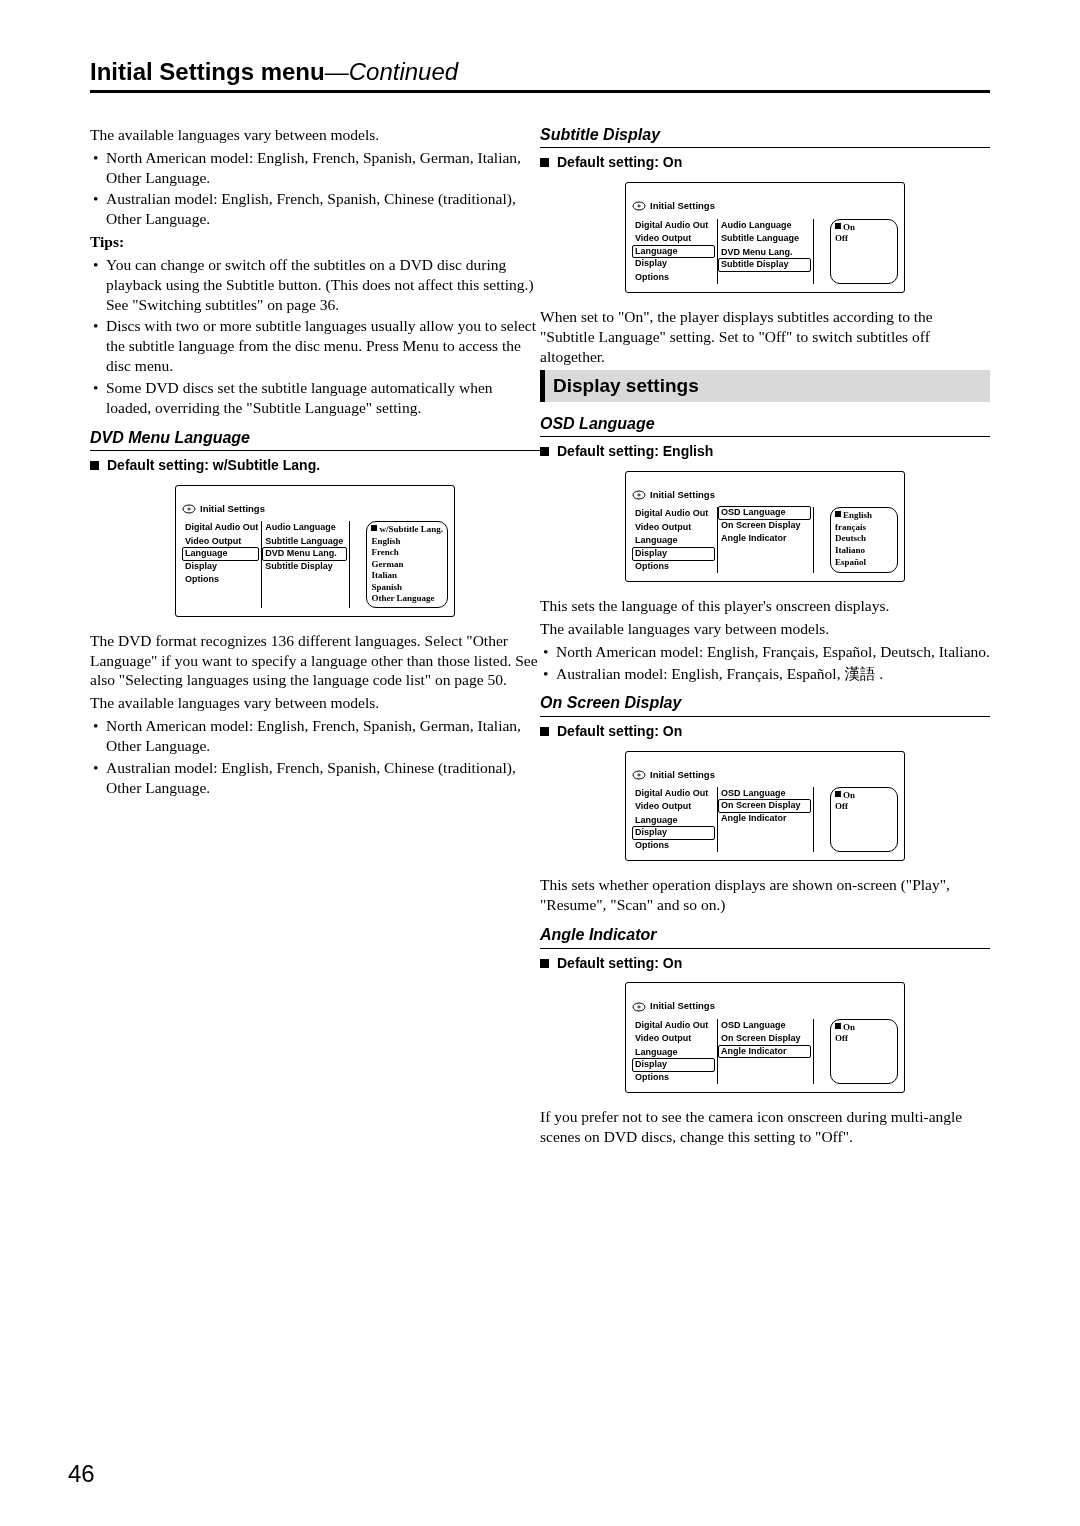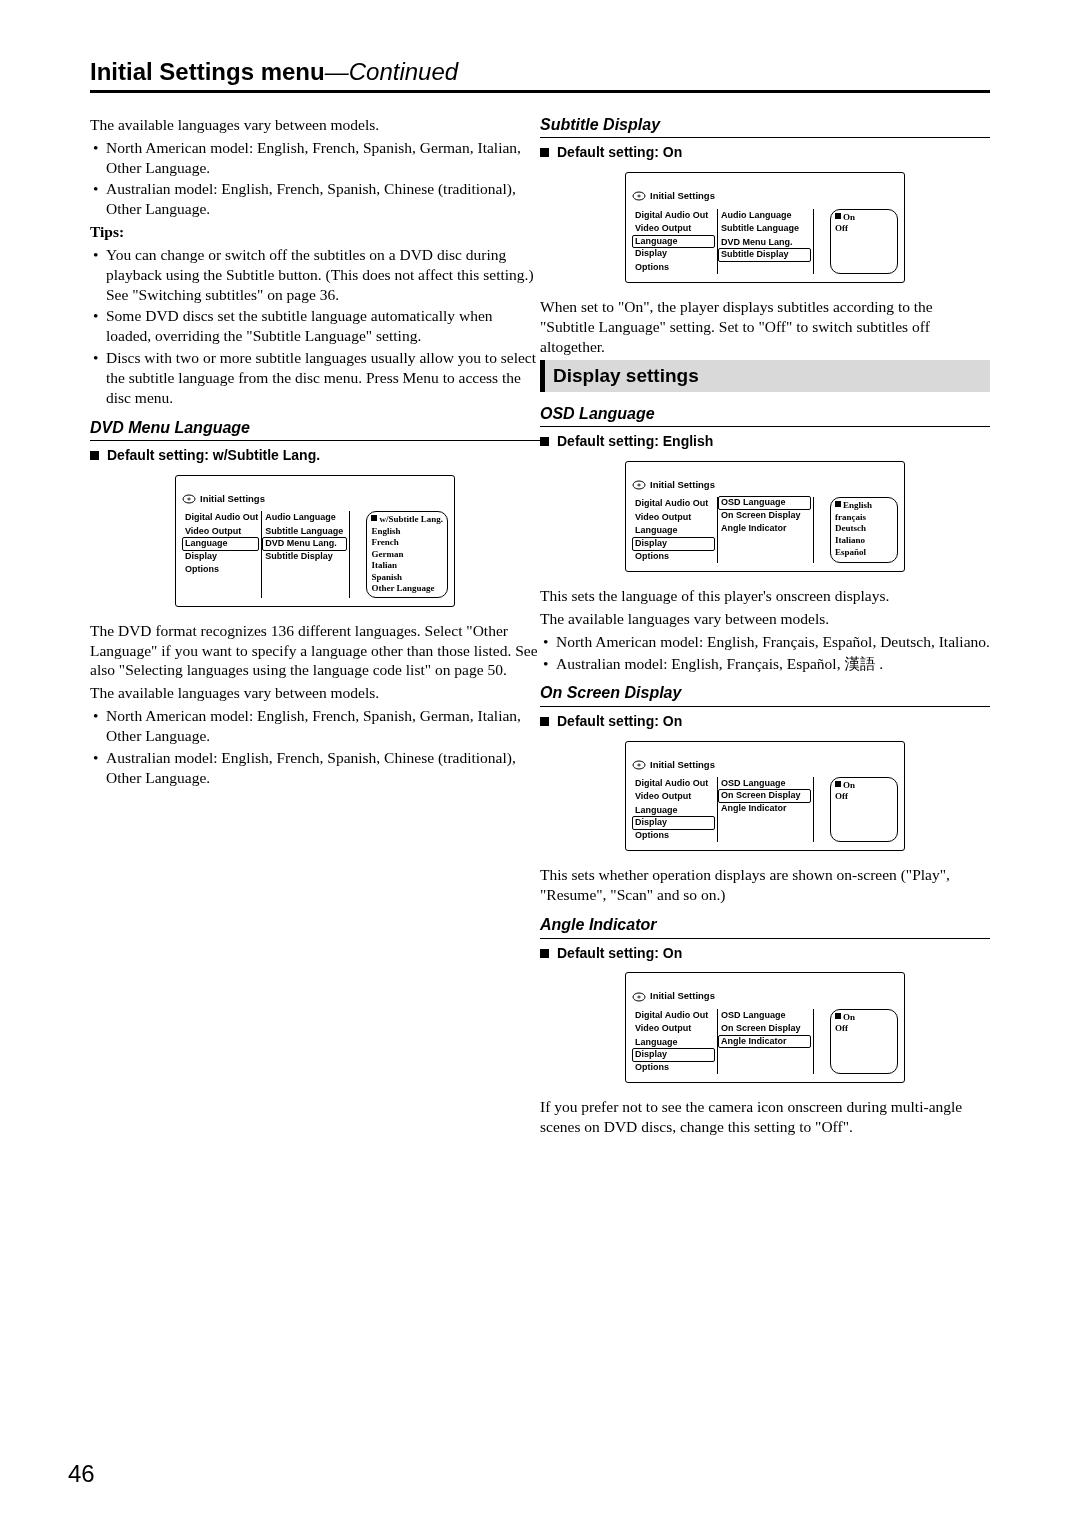--- a/index.html
+++ b/index.html
@@ -11,21 +11,21 @@
     color: #000;
     padding: 58px 90px 30px 90px;
     position: relative;
   }
   .page-header {
     font-family: Arial, Helvetica, sans-serif;
     font-size: 24px;
     font-weight: bold;
     border-bottom: 3px solid #000;
     padding-bottom: 4px;
-    margin-bottom: 22px;
+    margin-bottom: 32px;
   }
   .page-header .cont {
     font-weight: normal;
     font-style: italic;
   }
   .columns {
     display: flex;
   }
   .col {
     width: 50%;
@@ -156,22 +156,22 @@
 
   <div class="col">
     <p>The available languages vary between models.</p>
     <ul class="bullets">
       <li>North American model: English, French, Spanish, German, Italian, Other Language.</li>
       <li>Australian model: English, French, Spanish, Chinese (traditional), Other Language.</li>
     </ul>
     <p class="tips-label">Tips:</p>
     <ul class="bullets">
       <li>You can change or switch off the subtitles on a DVD disc during playback using the Subtitle button. (This does not affect this setting.) See "Switching subtitles" on page 36.</li>
+      <li>Discs with two or more subtitle languages usually allow you to select the subtitle language from the disc menu. Press Menu to access the disc menu.</li>
       <li>Some DVD discs set the subtitle language automatically when loaded, overriding the "Subtitle Language" setting.</li>
-      <li>Discs with two or more subtitle languages usually allow you to select the subtitle language from the disc menu. Press Menu to access the disc menu.</li>
     </ul>
 
     <div class="sub-heading">DVD Menu Language</div>
     <div class="default-line"><span class="sq"></span><span>Default setting: w/Subtitle Lang.</span></div>
 
     <div class="osd">
       <div class="osd-title">
         <svg width="14" height="10" viewBox="0 0 14 10">
             <ellipse cx="7" cy="5" rx="6" ry="4" fill="none" stroke="#000" stroke-width="1"></ellipse>
             <ellipse cx="7" cy="5" rx="1.3" ry="0.9" fill="none" stroke="#000" stroke-width="0.8"></ellipse>

